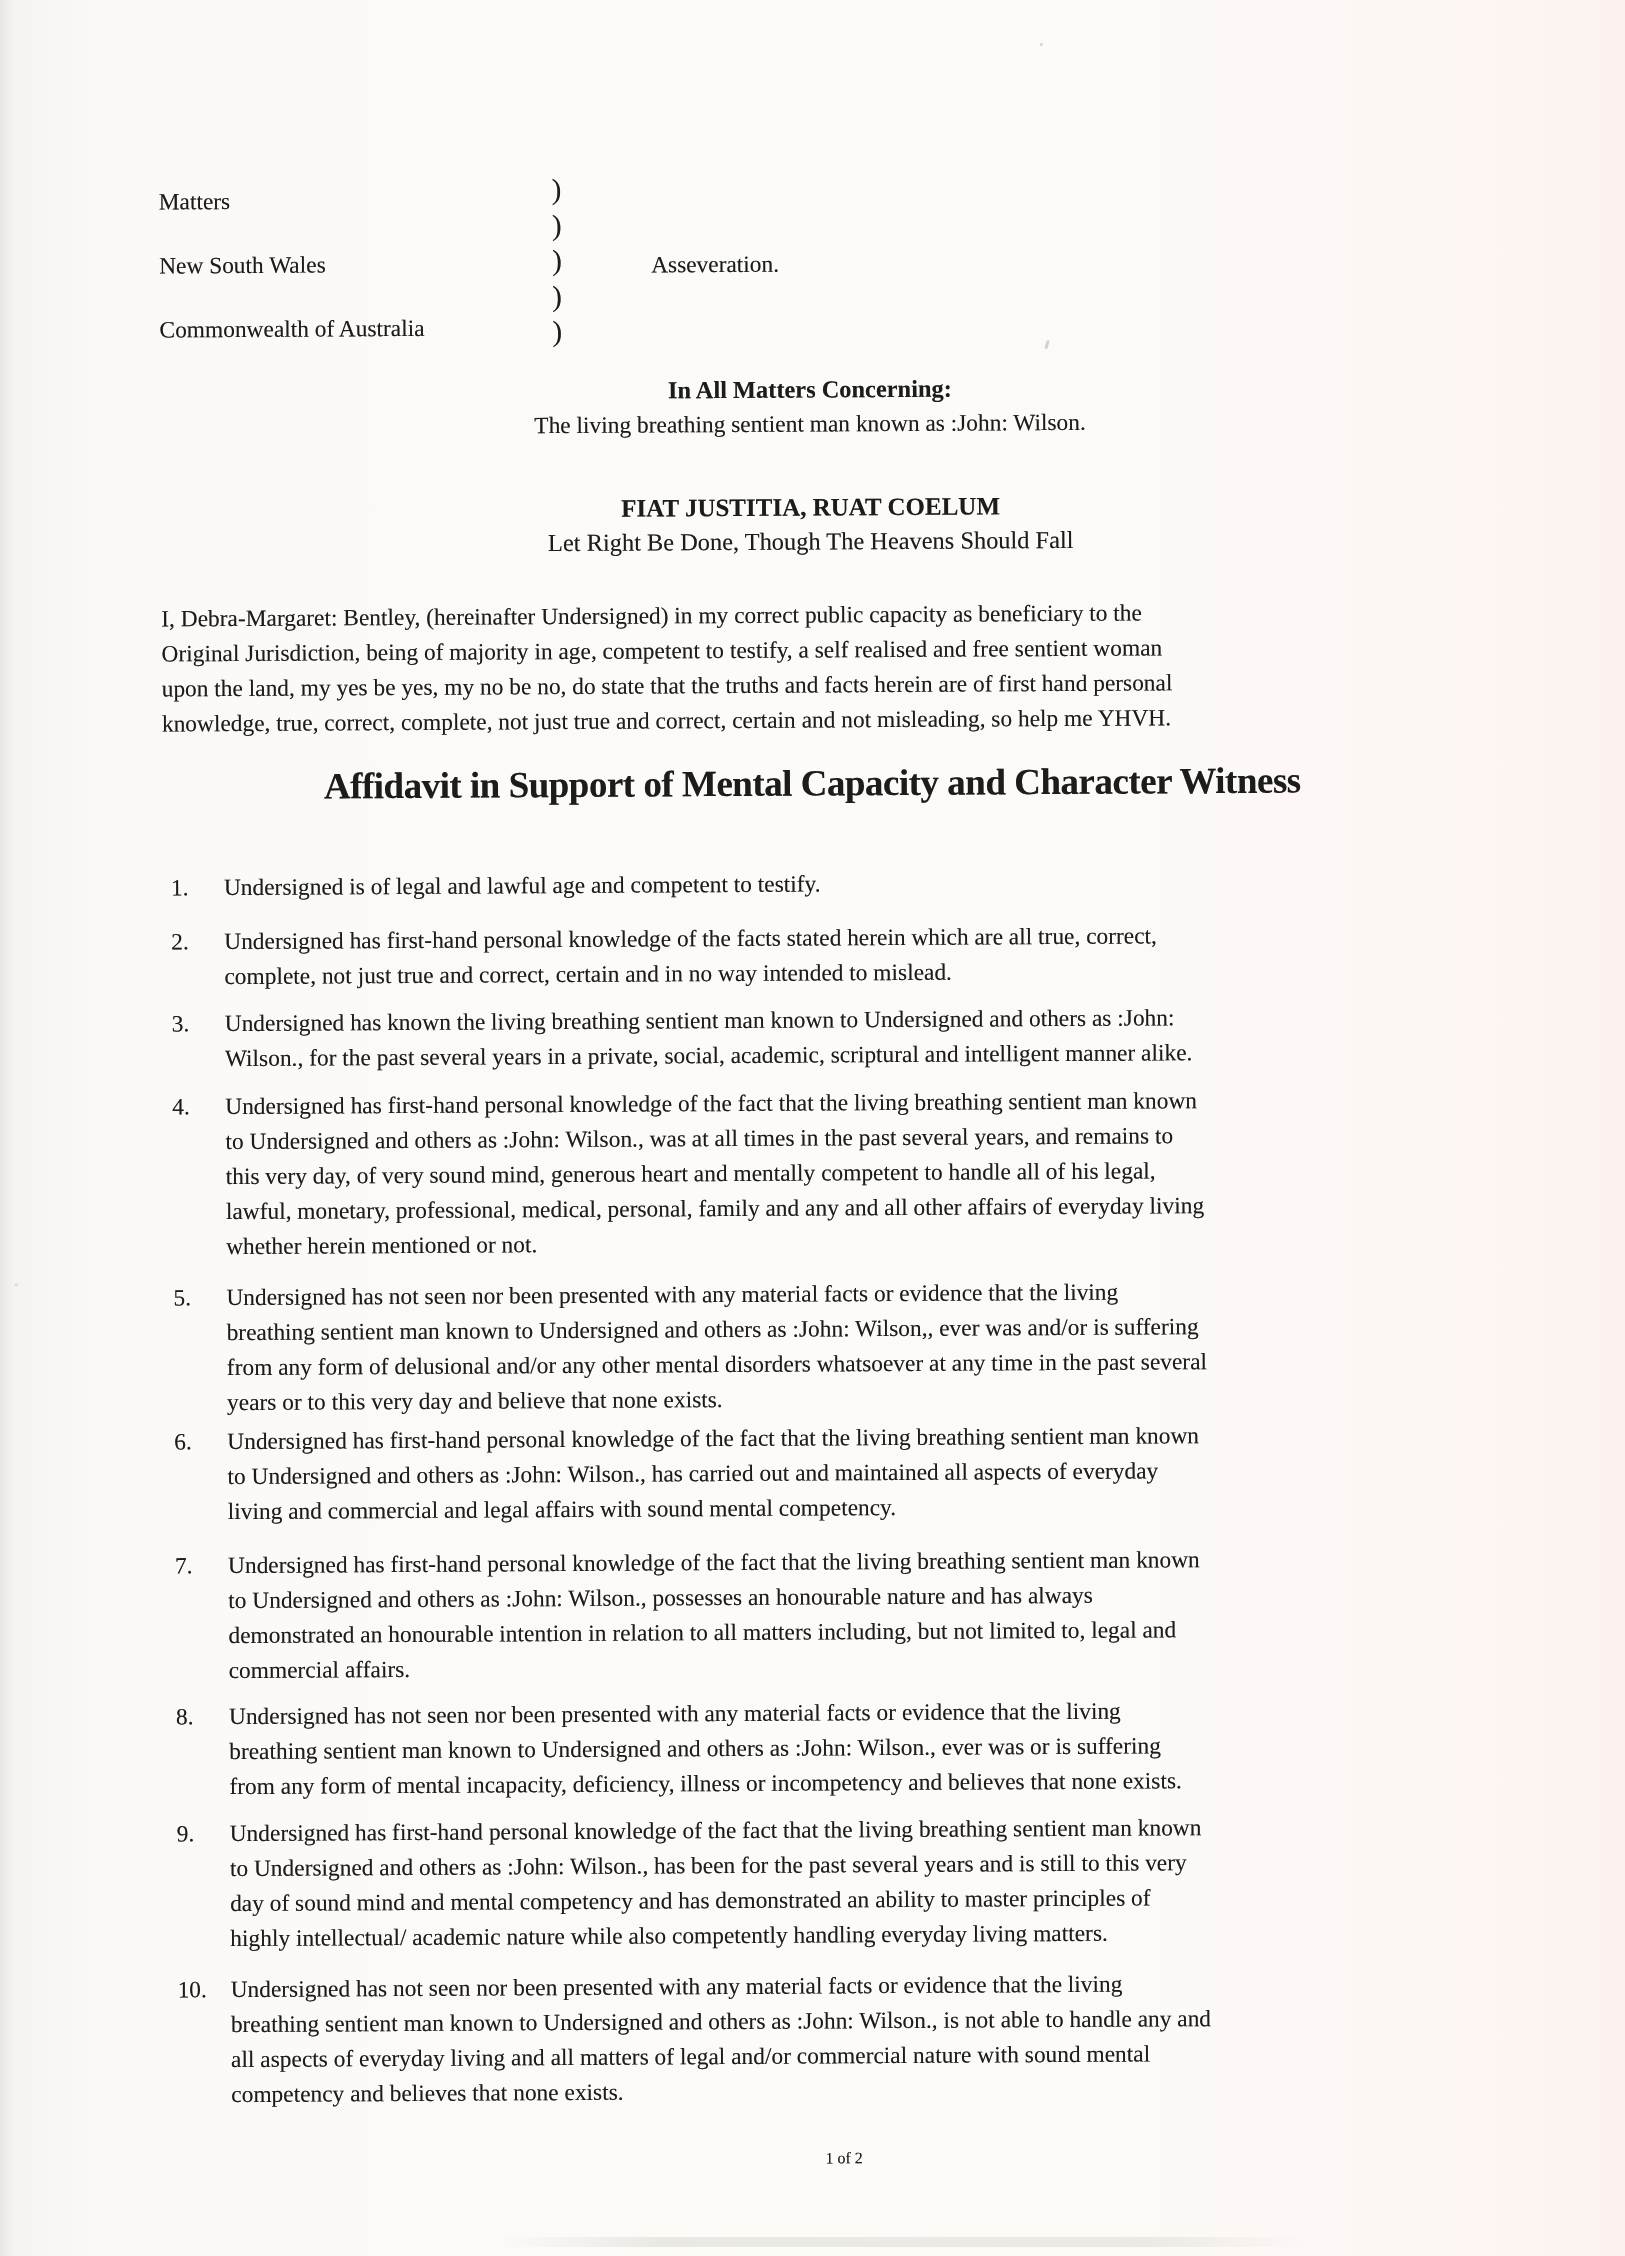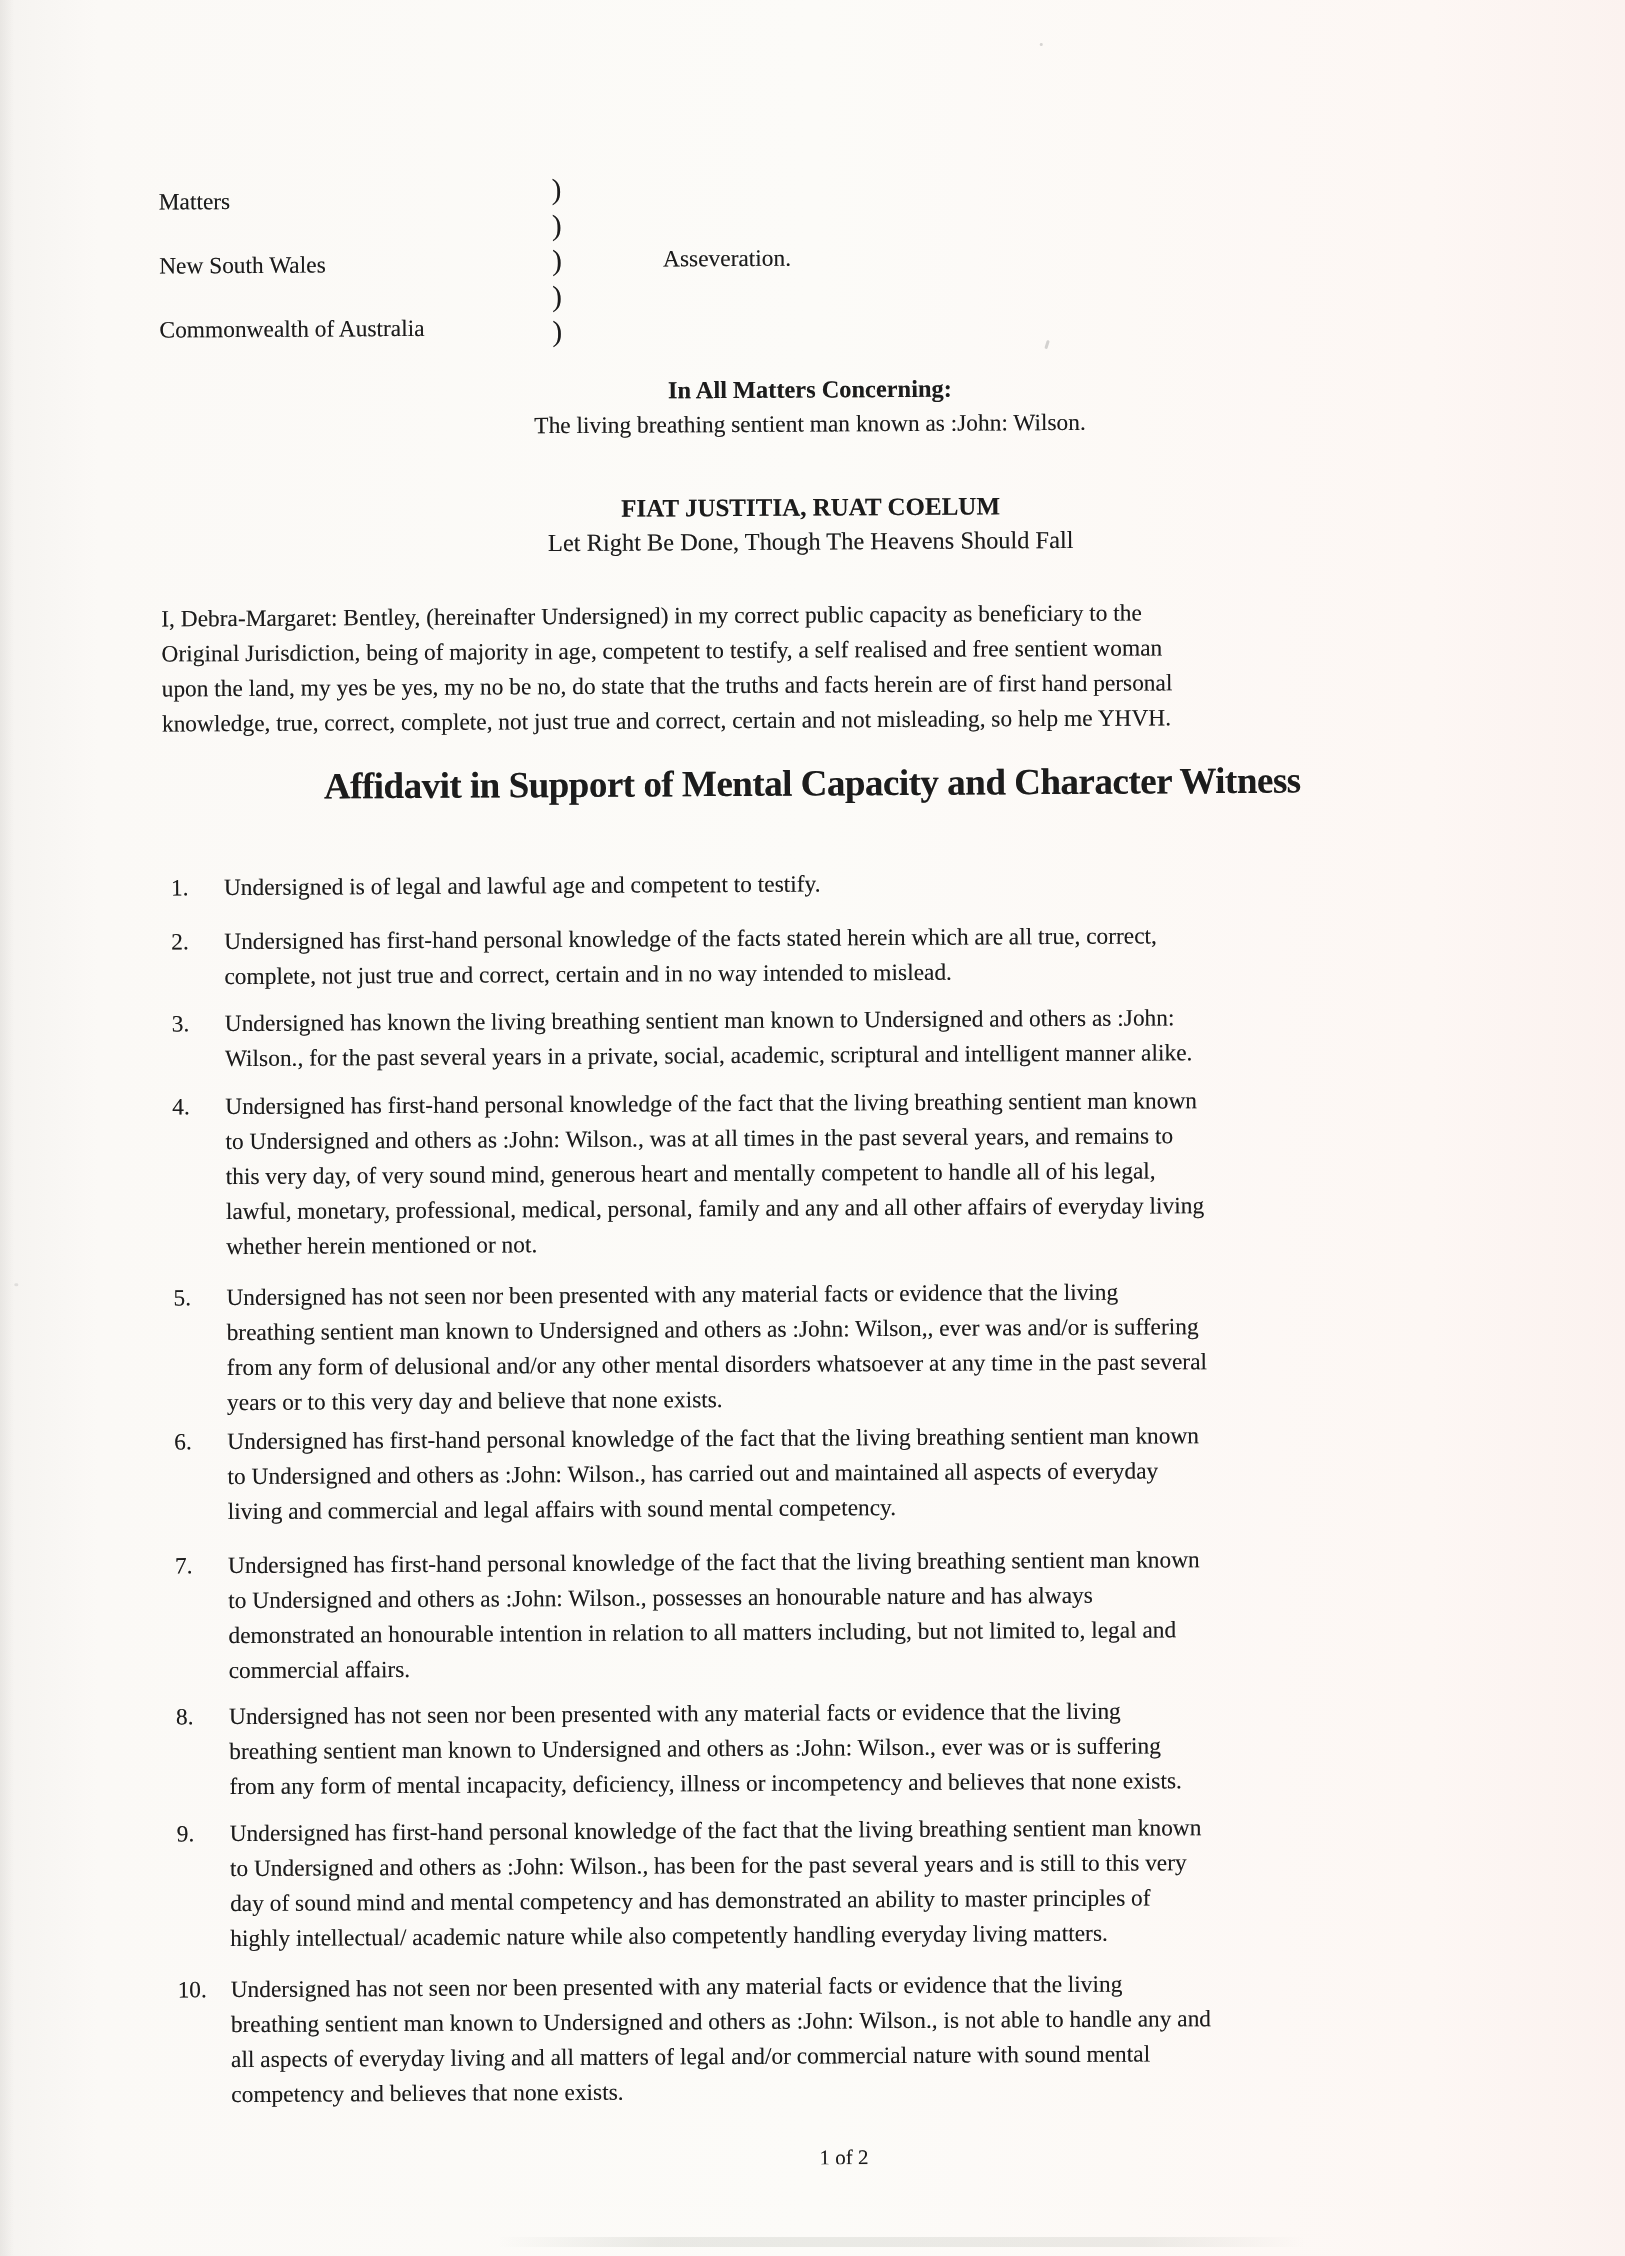--- a/index.html
+++ b/index.html
@@ -42,21 +42,21 @@
 
   
   .place-line { left: 163px; }
   .paren-mark {
     position: absolute;
     left: 556px;
     font-size: 29px;
     line-height: 31px;
     text-shadow: 0 0 0.6px rgba(25,25,25,0.45);
   }
-  #asseveration { left: 655px; top: 243px; margin-left: 12px; }
+  #asseveration { left: 655px; top: 249px; }
 
   
   #oath { position: absolute; left: 163px; top: 597px; }
   .oath-line {
     font-size: 23.4px;
     line-height: 35px;
     white-space: nowrap;
     text-shadow: 0 0 0.6px rgba(25,25,25,0.45);
   }
 
@@ -89,21 +89,21 @@
   #page-number-clip {
     position: absolute;
     left: 0;
     top: 2143px;
     width: 1626px;
     height: 20.5px;
     overflow: hidden;
     text-align: center;
   }
   #page-number {
-    font-size: 21px;
+    font-size: 16px;
     line-height: 29px;
     display: inline-block;
     transform: translateX(23.4px);
     text-shadow: 0 0 0.6px rgba(25,25,25,0.45);
   }
 
   
   .speck {
     position: absolute;
     background: rgba(90,90,90,0.45);

